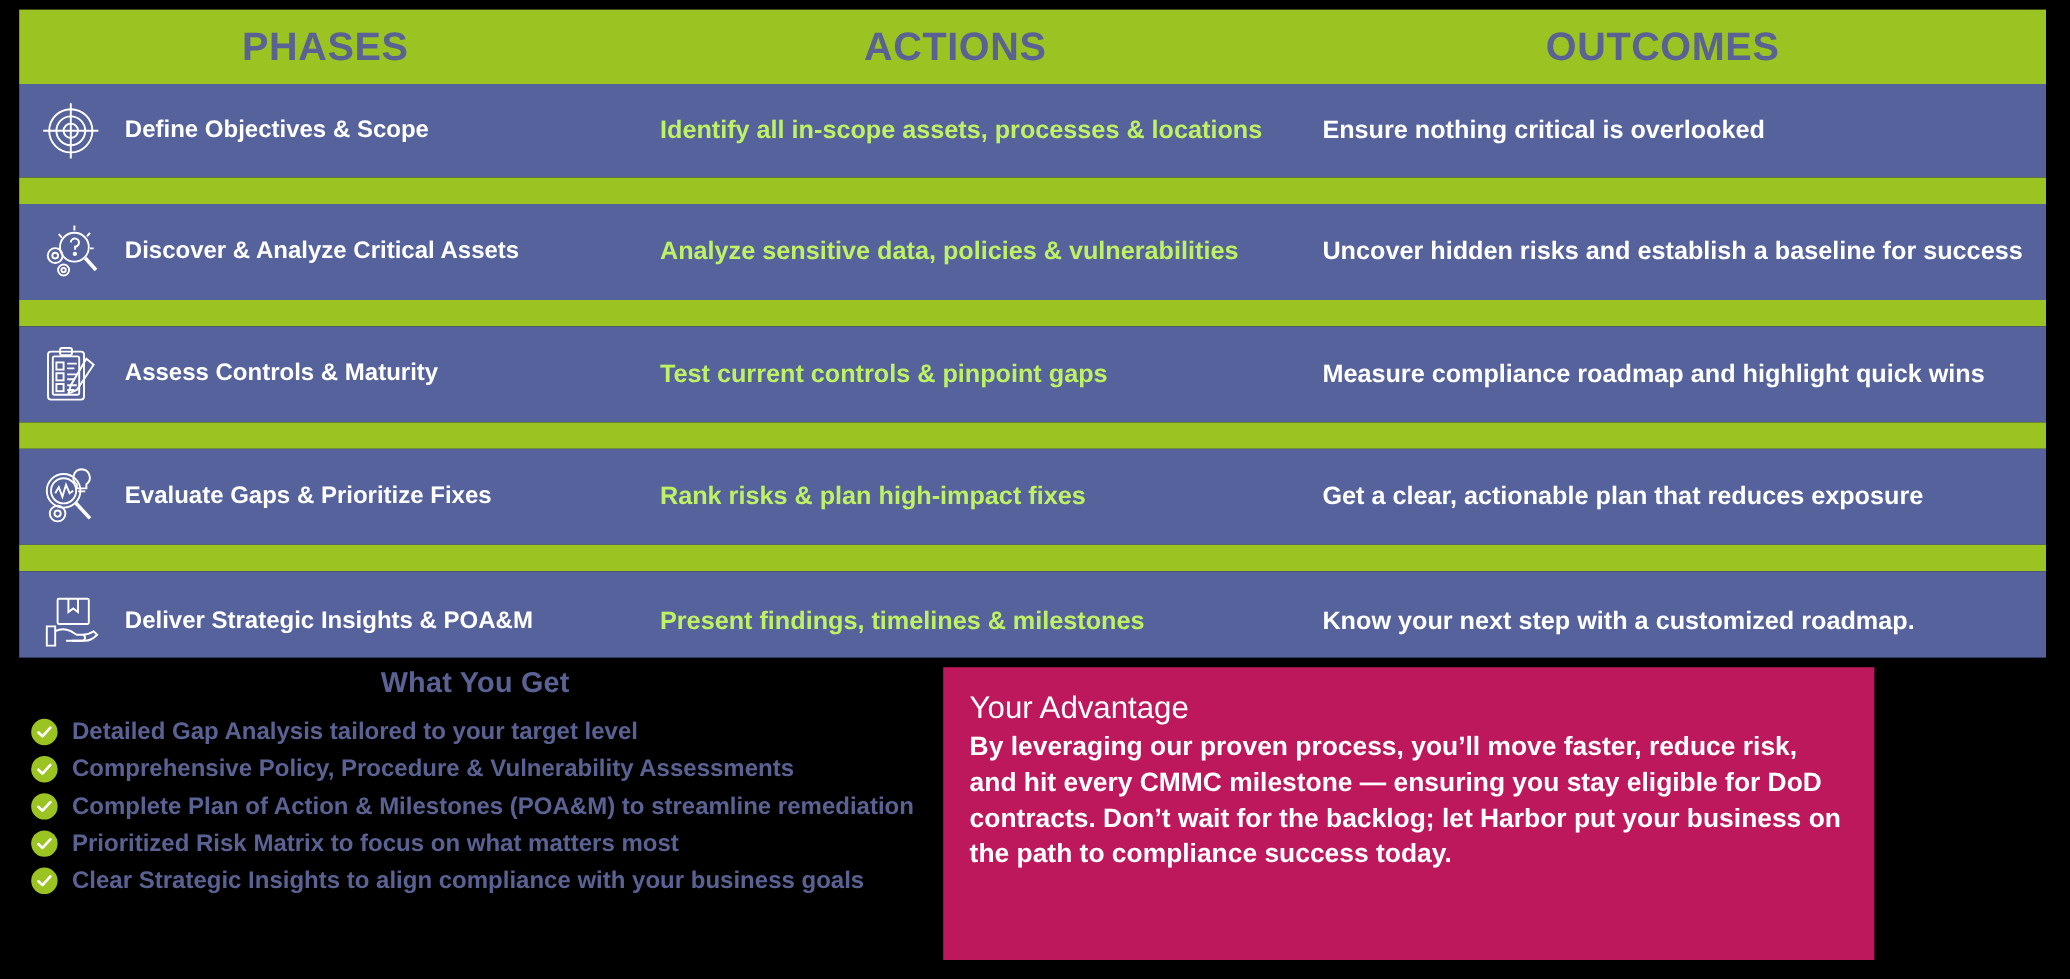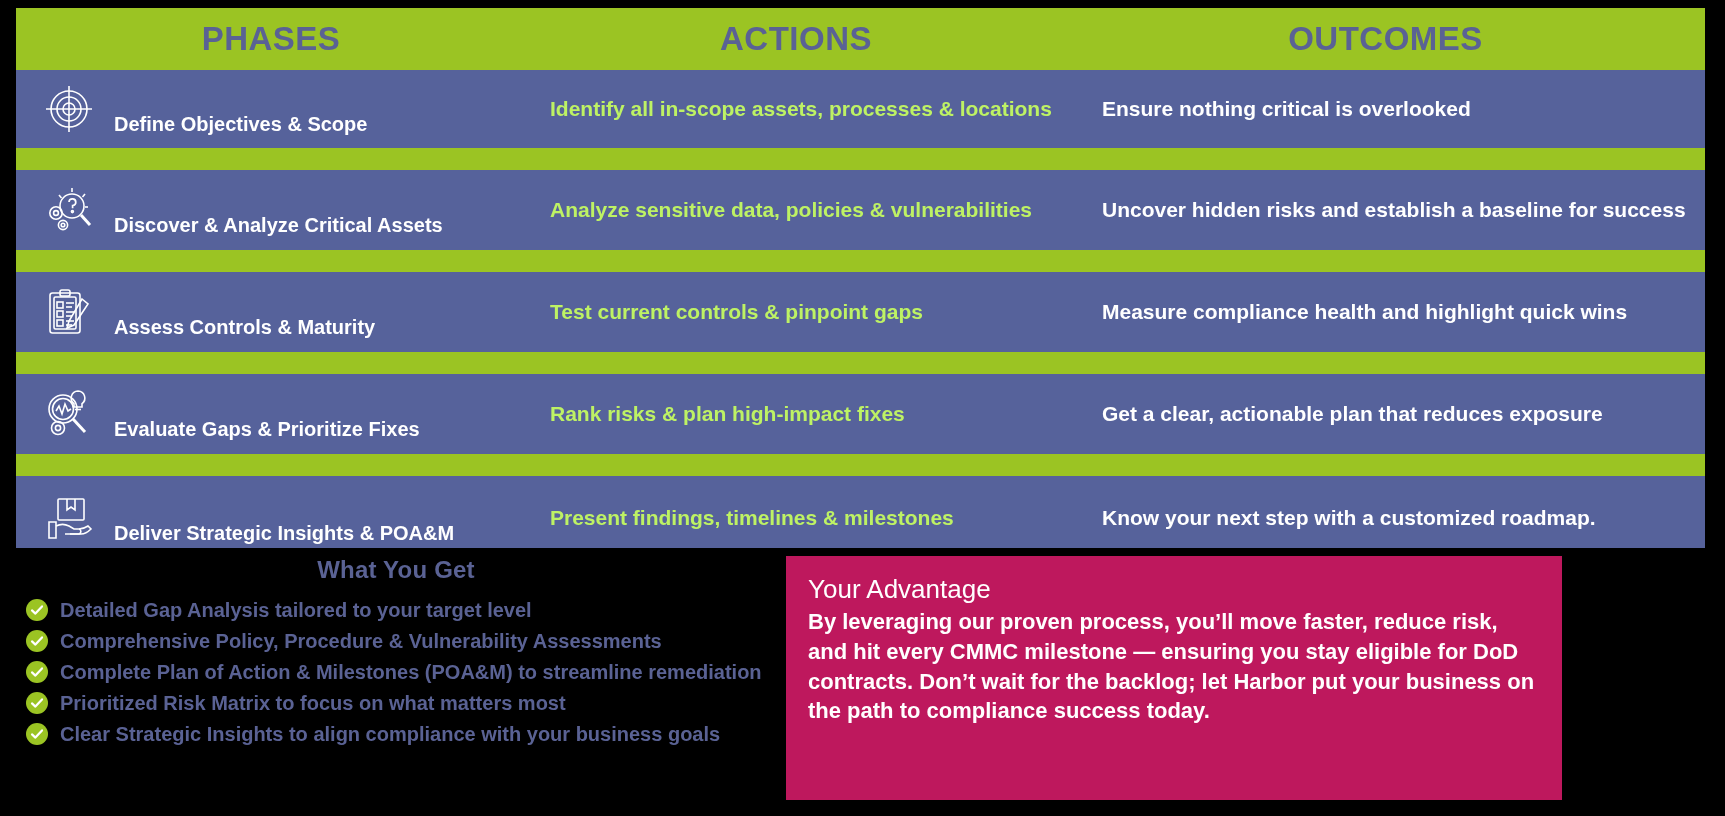--- a/index.html
+++ b/index.html
@@ -26,21 +26,21 @@
   }
   .row.r1{height:78px;}
   .row.r2{height:80px;}
   .row.r3{height:80px;}
   .row.r4{height:80px;}
   .row.r5{height:84px;}
 
   .gap{height:22px;background:#9bc423;}
 
   .phase-cell{
-    width:510px;display:flex;align-items:flex-end;gap:16px;padding-left:24px;
+    width:510px;display:flex;align-items:center;gap:16px;padding-left:14px;
     box-sizing:border-box;
   }
   .phase-icon{
     width:58px;height:58px;flex:0 0 58px;display:flex;align-items:center;justify-content:center;
   }
   .phase-icon svg{display:block;}
   .phase-label{
     color:#ffffff;font-weight:bold;font-size:20px;line-height:1.28;
   }
   .action-cell{
@@ -148,21 +148,21 @@
               <line x1="24" y1="31" x2="30" y2="31"></line>
             <rect x="15" y="35" width="6" height="6"></rect>
               <line x1="24" y1="36" x2="32" y2="36"></line>
               <line x1="24" y1="40" x2="30" y2="40"></line>
             <path d="M40 14l6 5-14 21-7 3 2-7z"></path>
           </svg>
         </span>
         <span class="phase-label">Assess Controls &amp; Maturity</span>
       </div>
       <div class="action-cell">Test current controls &amp; pinpoint gaps</div>
-      <div class="outcome-cell">Measure compliance health and highlight quick wins</div>
+      <div class="outcome-cell">Measure compliance roadmap and highlight quick wins</div>
     </div>
     <div class="gap"></div>
 
     <div class="row r4">
       <div class="phase-cell">
         <span class="phase-icon">
           <svg width="56" height="56" viewBox="0 0 56 56" fill="none" stroke="#ffffff" stroke-width="1.6">
             <circle cx="22" cy="23" r="14"></circle>
               <circle cx="22" cy="23" r="10.5"></circle>
             <polyline points="15,25 18,20 21,28 24,18 27,25 30,23"></polyline>

